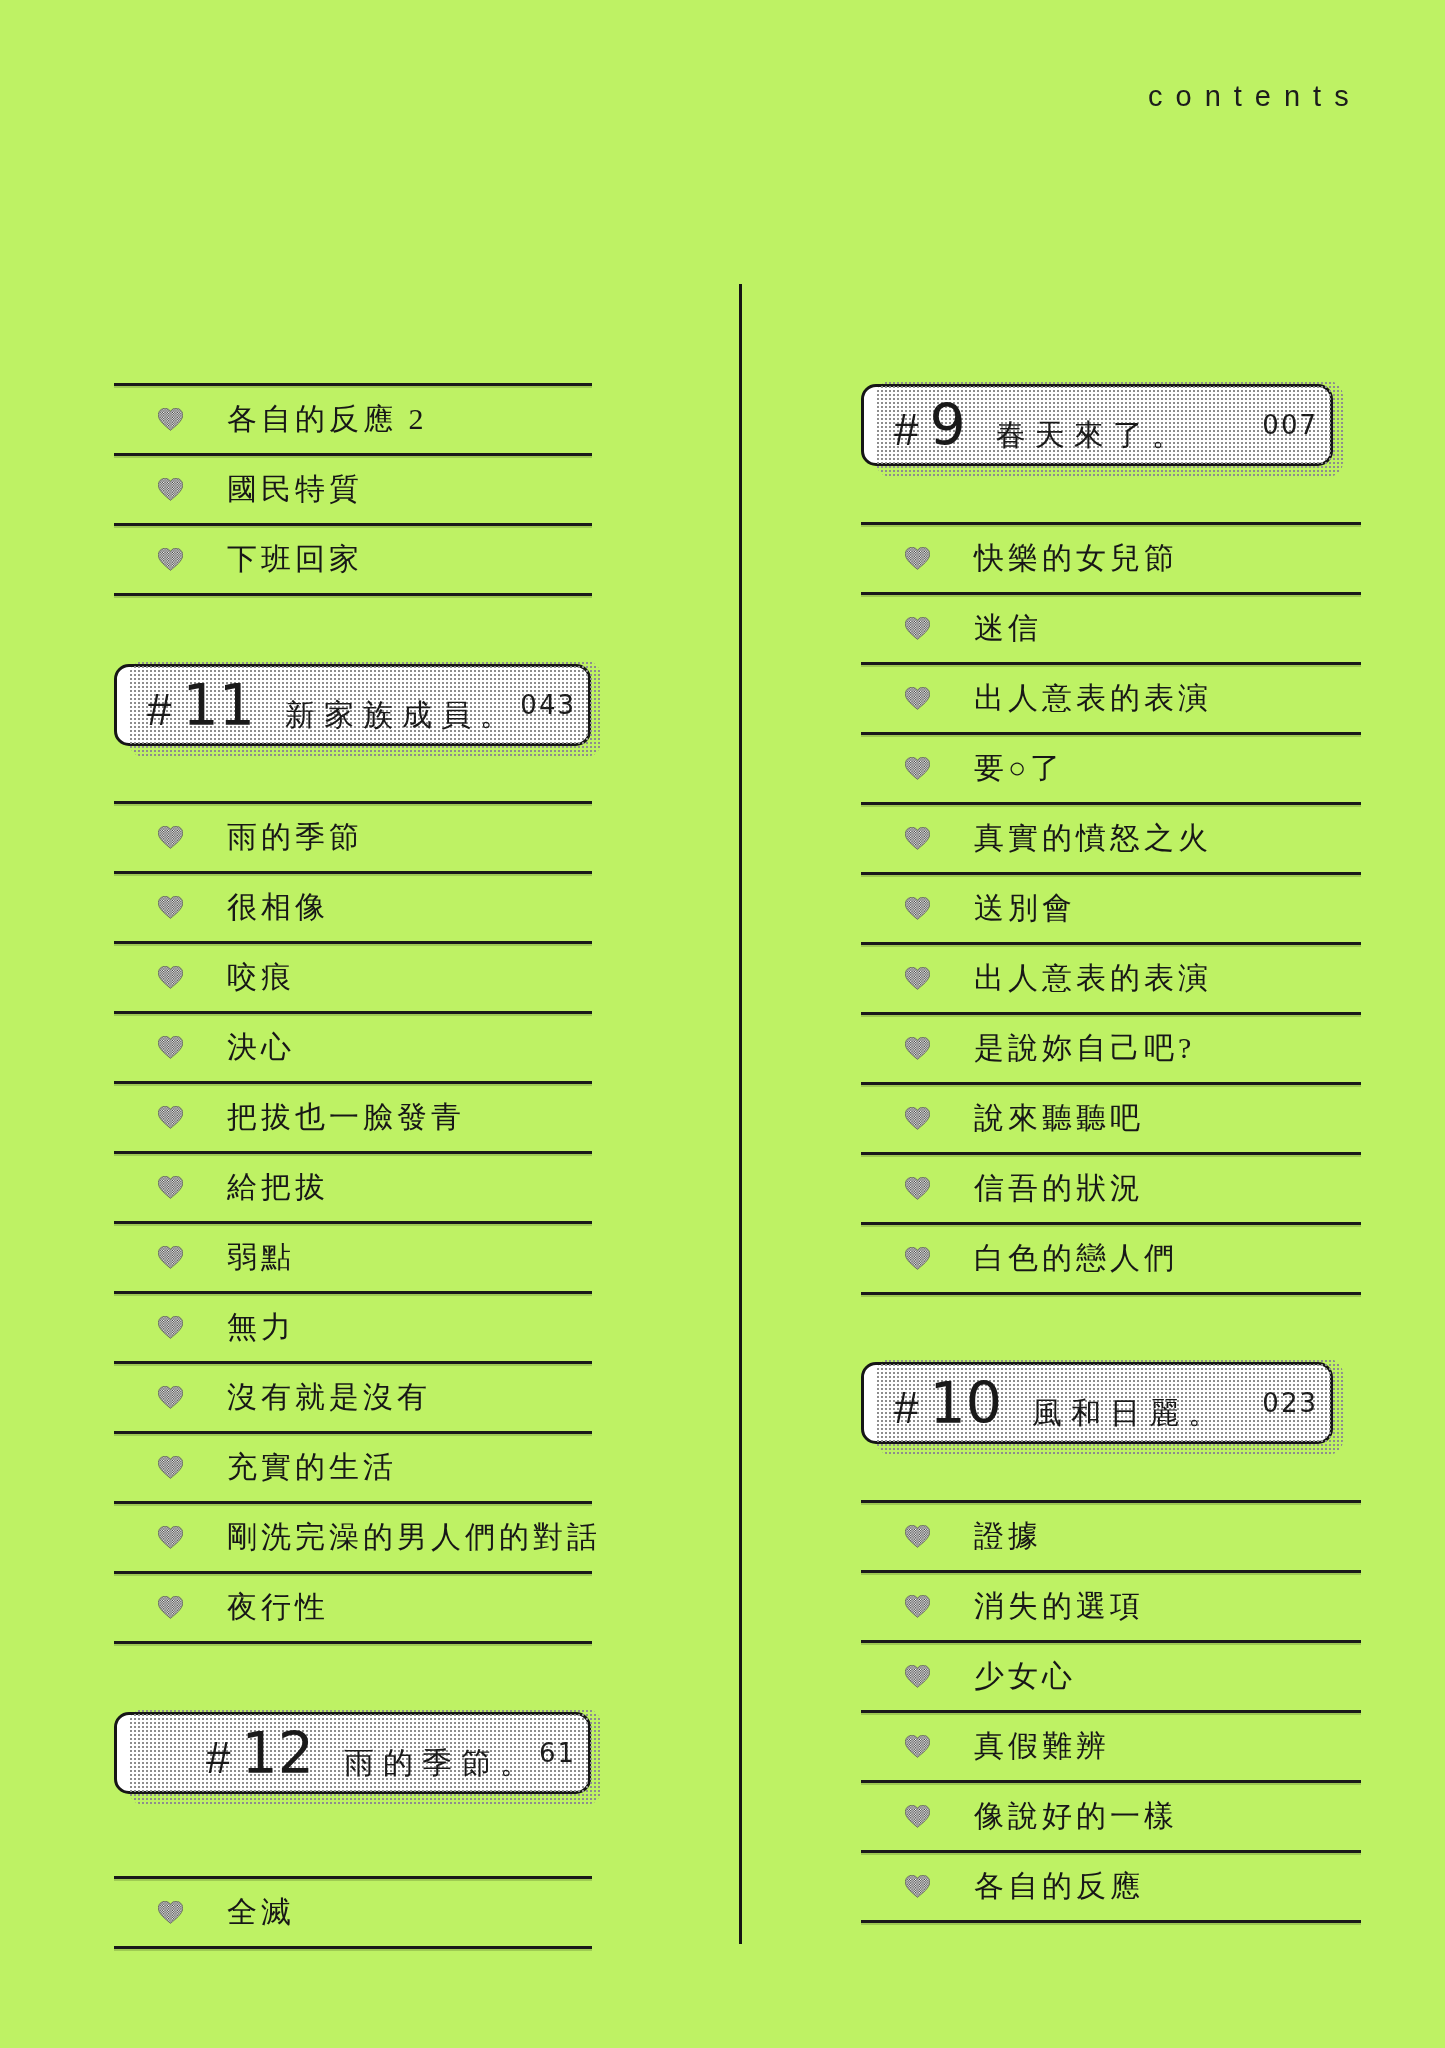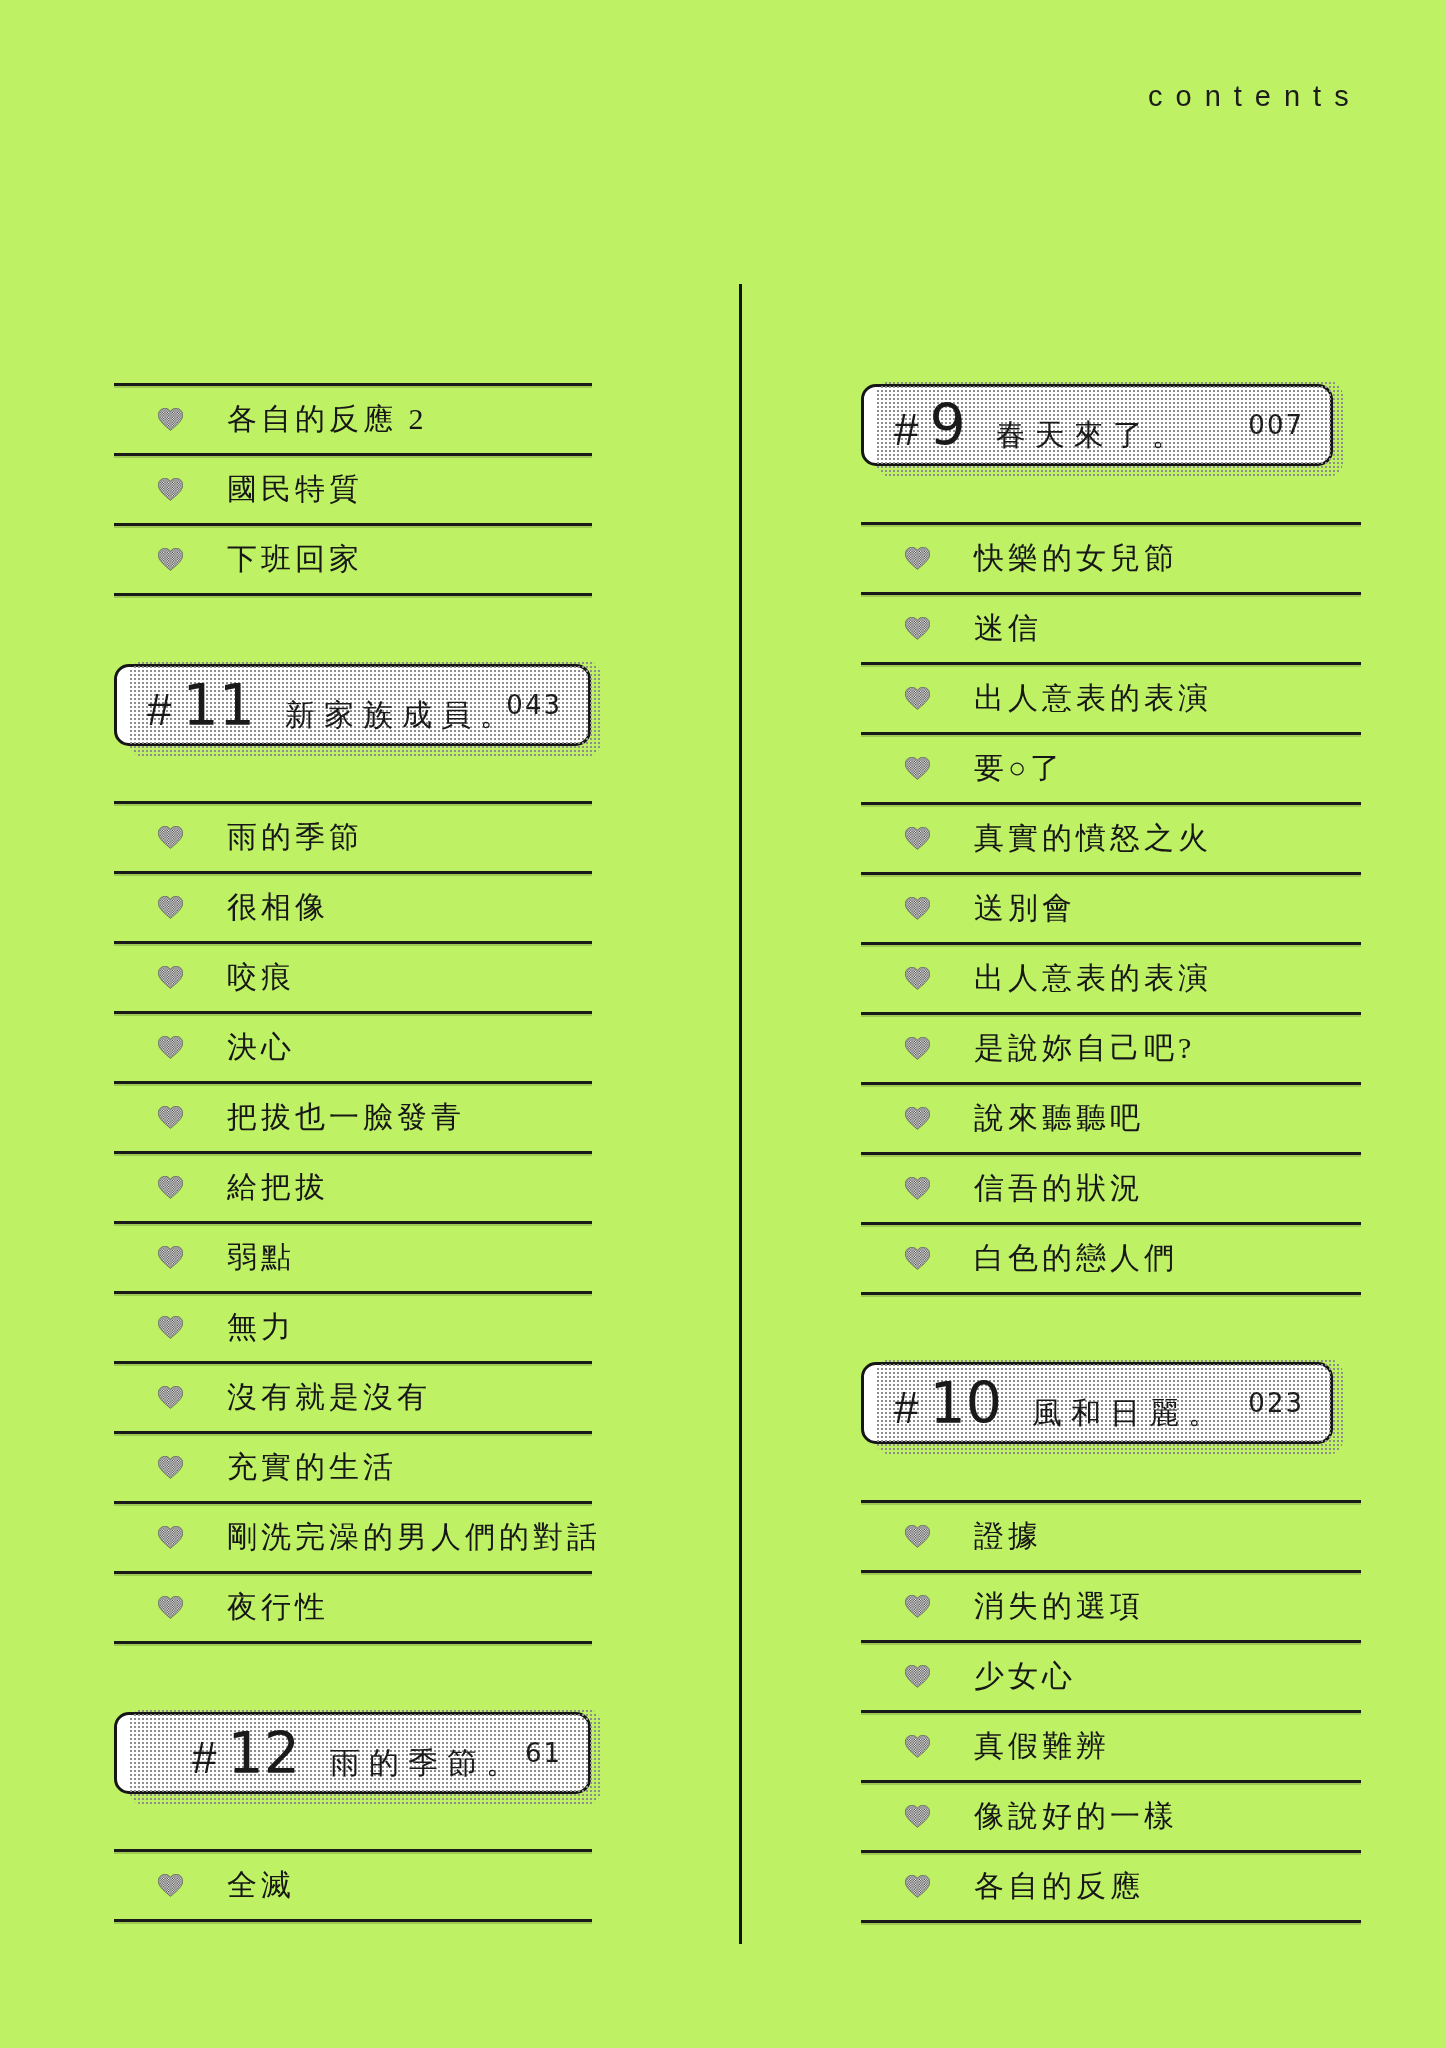--- a/index.html
+++ b/index.html
@@ -23,34 +23,34 @@
     width:3px;height:1660px;background:#141414;
   }
   
   .col{position:absolute;top:16px;}
   .col-left{left:114px;width:478px;}
   .col-right{left:861px;width:500px;}
   .col-left > .sec:nth-child(1){margin-top:367px;}
   .col-left > .sec:nth-child(2){margin-top:68px;}
   .col-left > .sec:nth-child(3){margin-top:55px;}
   .col-left > .sec:nth-child(4){margin-top:68px;text-align:right;}
-  .col-left > .sec:nth-child(5){margin-top:55px;}
+  .col-left > .sec:nth-child(5){margin-top:82px;}
   .col-right > .sec:nth-child(1){margin-top:368px;}
   .col-right > .sec:nth-child(2){margin-top:56px;}
   .col-right > .sec:nth-child(3){margin-top:67px;}
   .col-right > .sec:nth-child(4){margin-top:56px;}
   .col-left  > .chapter-box{width:477px;}
   .col-right > .chapter-box{width:472px;}
   
   .chapter-box{
     position:relative;z-index:0;box-sizing:border-box;
     height:82px;background:#fff;
     border:3px solid #161616;border-radius:15px;
     display:flex;align-items:center;
-    padding:0 26px 0 30px;white-space:nowrap;
+    padding:0 12px 0 30px;white-space:nowrap;
   }
   .chapter-box::before{ 
     content:"";position:absolute;z-index:-1;
     left:12px;right:-13px;top:-6px;bottom:-14px;
     border-radius:15px;
     background:radial-gradient(circle,#8d8d8d 1.1px,transparent 1.3px);
     background-size:4px 4px;
   }
   .ch-left{flex:1;min-width:0;}
   .ch-hash{

